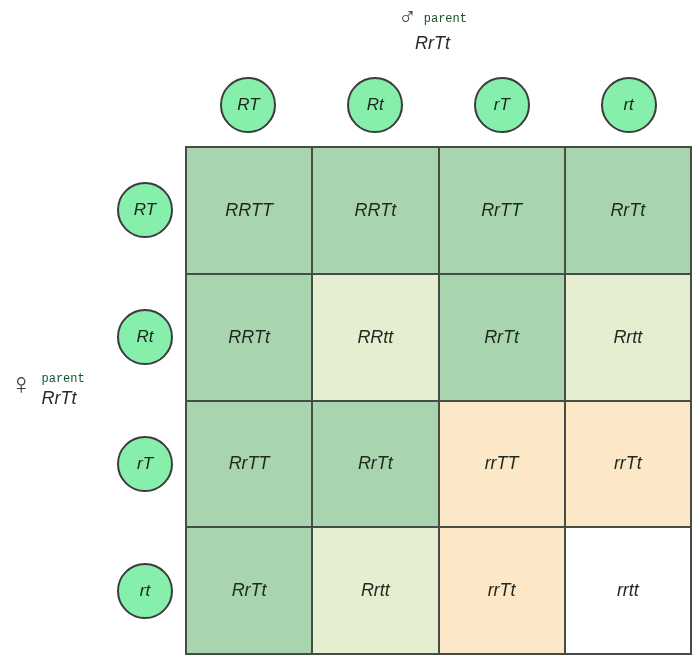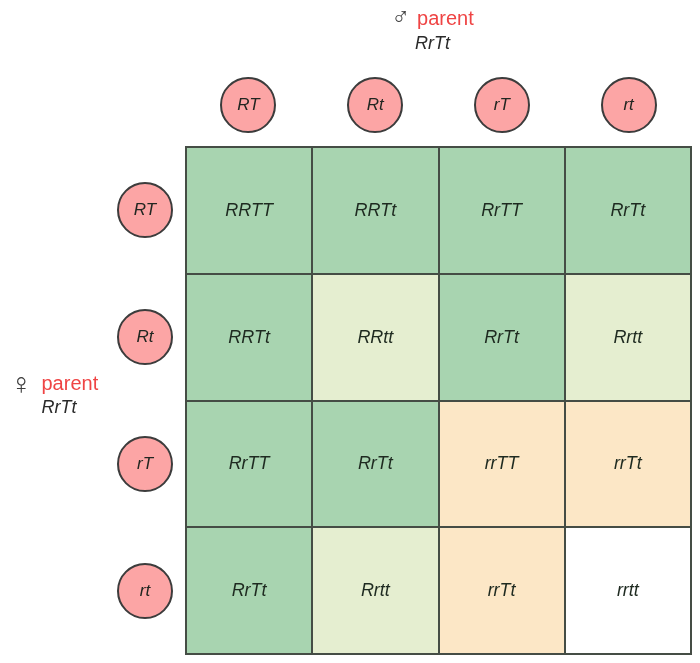--- a/index.html
+++ b/index.html
@@ -27,21 +27,21 @@
     display: flex;
     align-items: center;
     gap: 7px;
   }
   .gender-symbol {
     color: #3c3c3c;
     line-height: 1;
   }
   .gender-symbol.male { font-size: 25px; position: relative; top: -2px; }
   .gender-symbol.female { font-size: 30px; position: relative; top: -3px; }
-  .parent-text { font-size: 20px; color: #ef4444; }
+  .parent-text { font-size: 12px; color: #14532d; font-family: Liberation Mono, monospace; }
   .parent-genotype { font-size: 18px; font-style: italic; color: #2a2a2a; margin-top: 2px; }
 
   .female-parent {
     position: absolute;
     left: 10px;
     top: 372px;
     display: flex;
     align-items: flex-start;
     gap: 9px;
   }
@@ -63,21 +63,21 @@
     height: 509px;
     display: flex;
     flex-direction: column;
     justify-content: space-around;
   }
   .gamete-circle {
     width: 56px;
     height: 56px;
     border-radius: 50%;
     border: 2px solid #3c3c3c;
-    background: #fca5a5;
+    background: #86efac;
     box-sizing: border-box;
     display: flex;
     align-items: center;
     justify-content: center;
     font-style: italic;
     font-size: 17px;
     color: #212621;
   }
 
   

